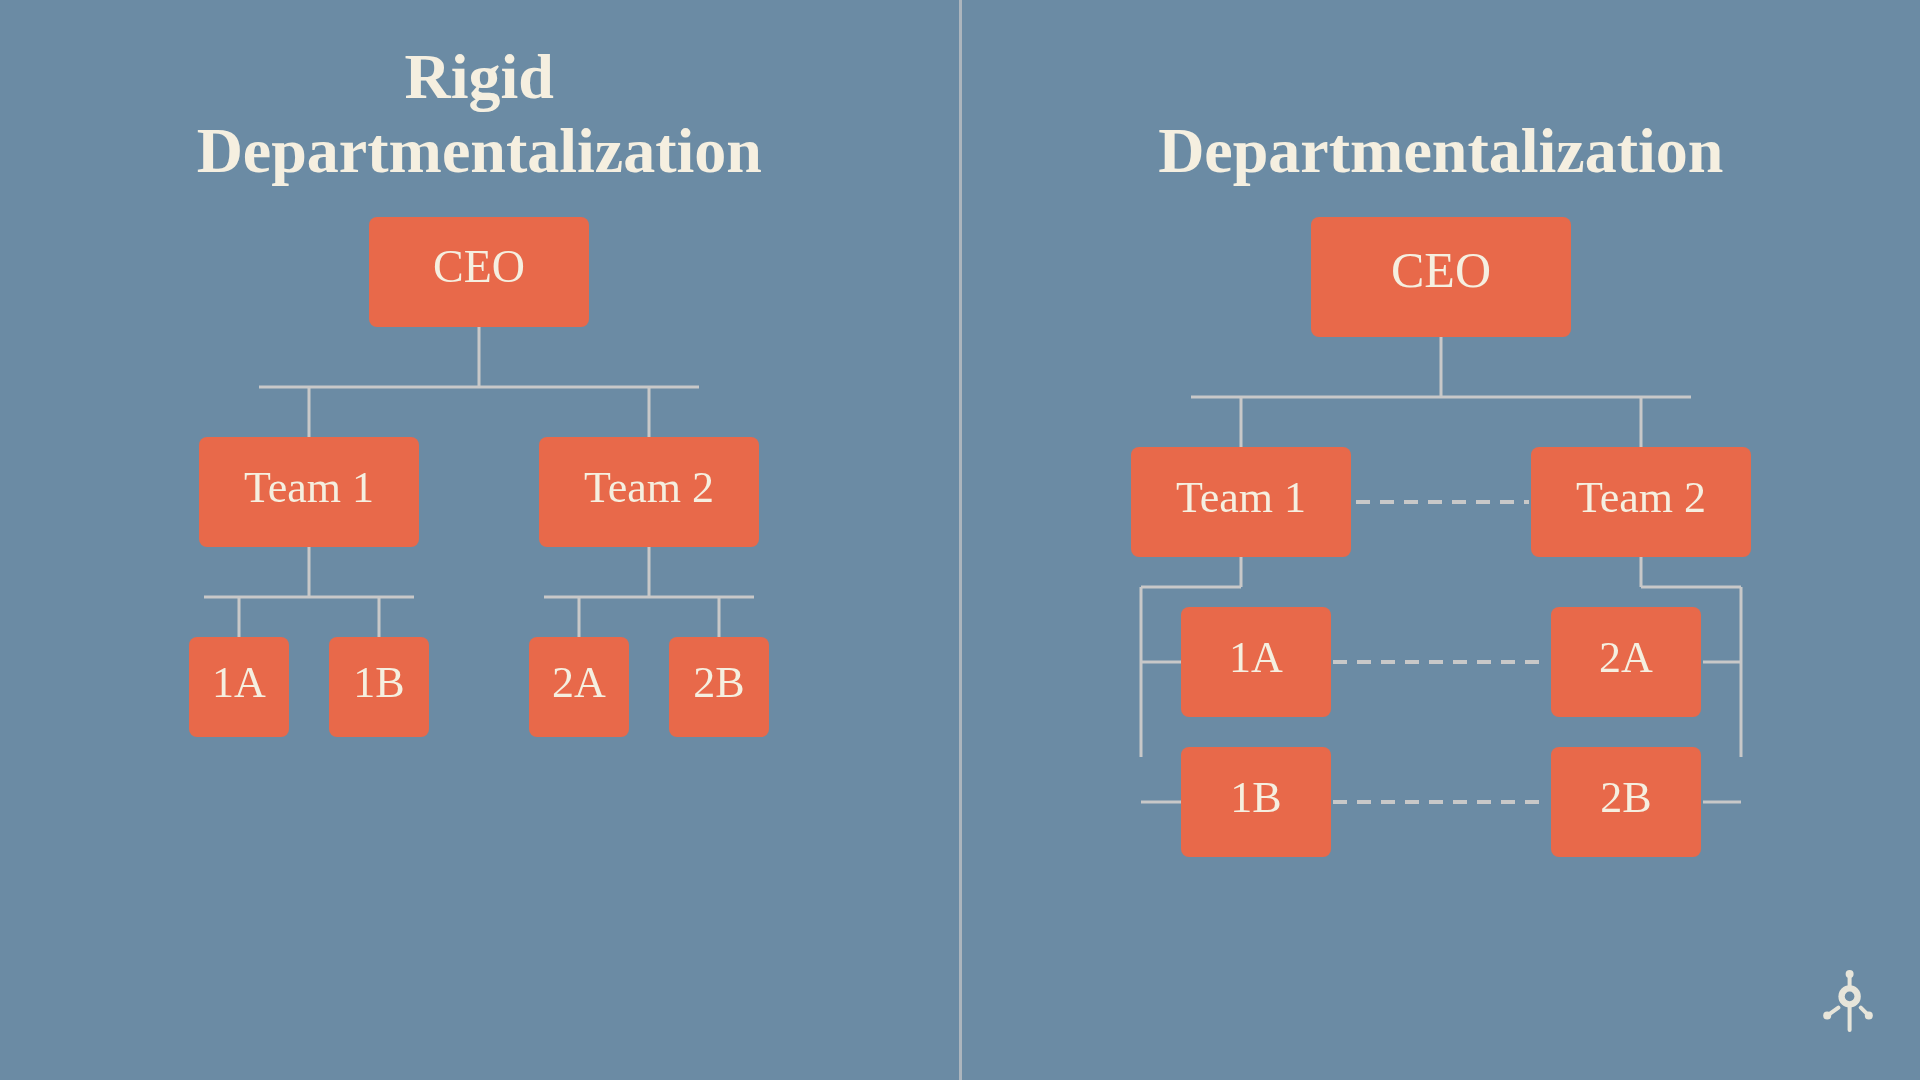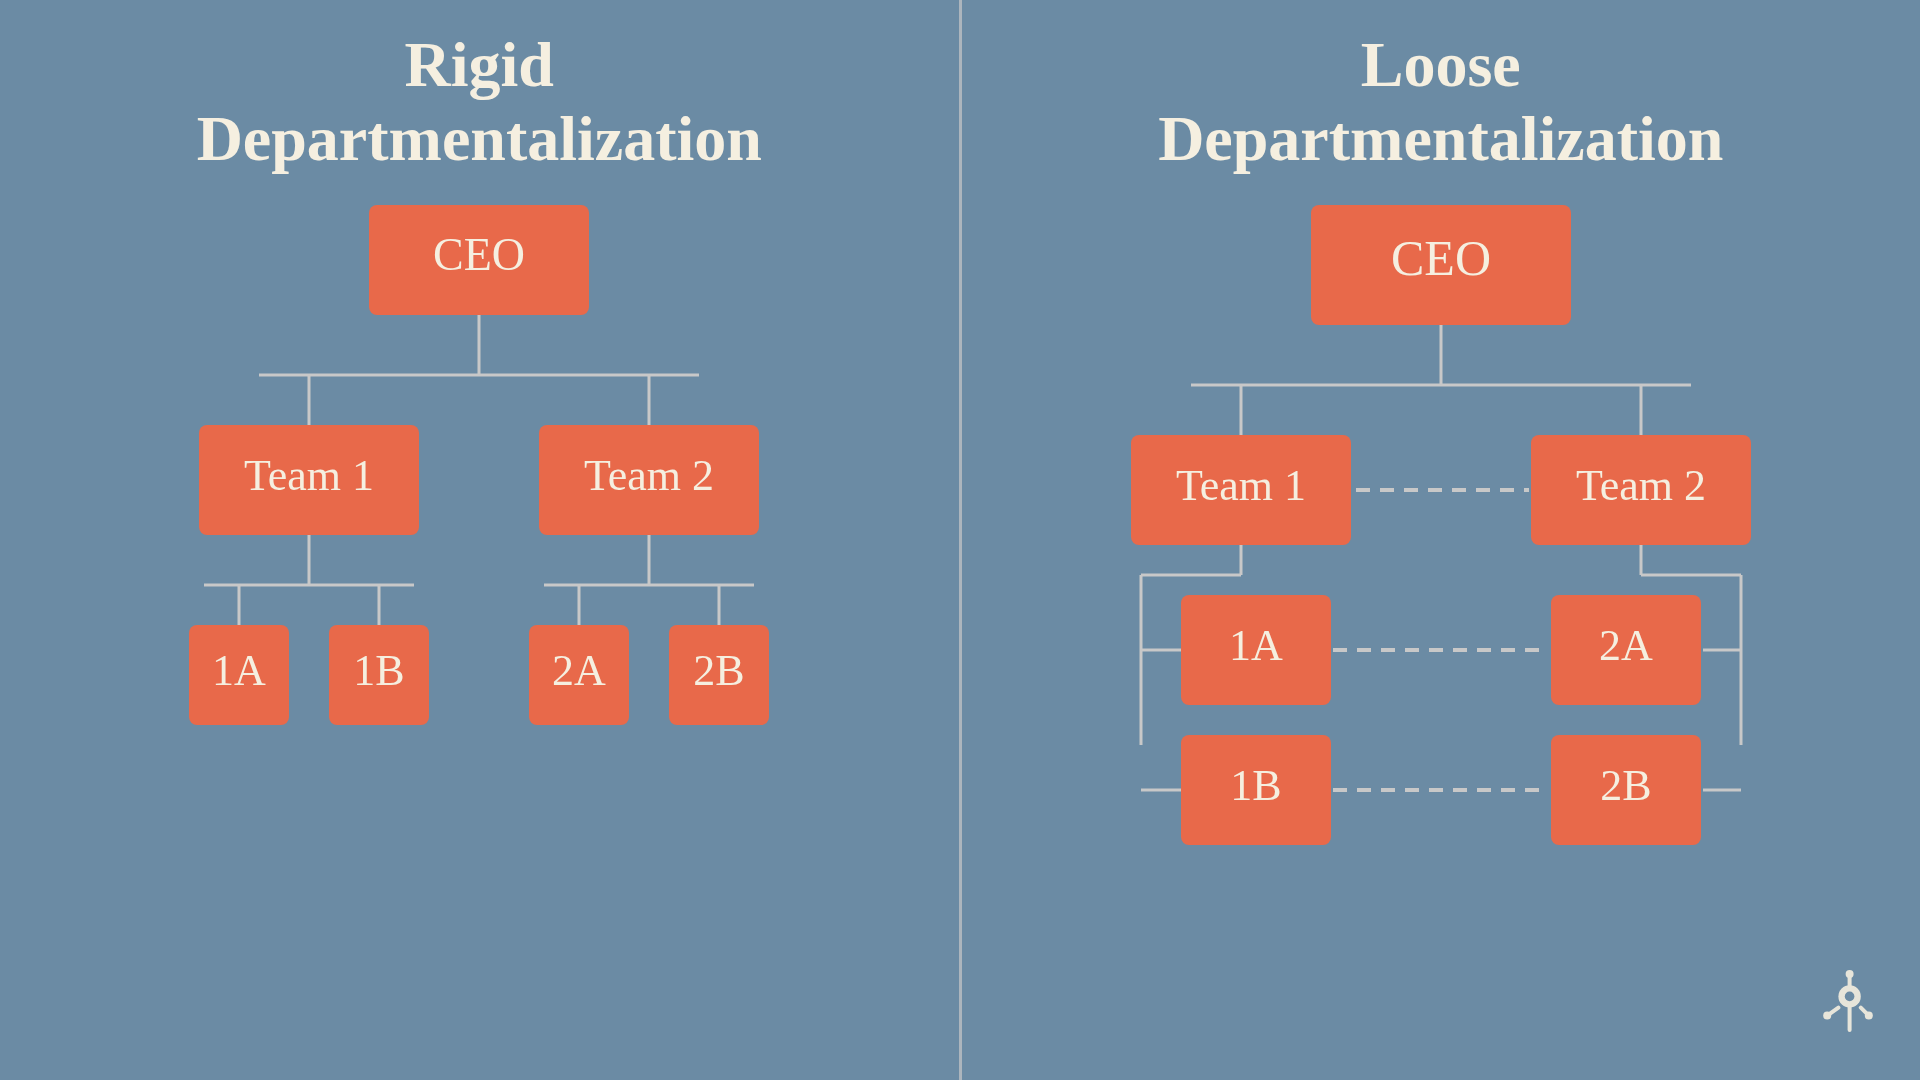--- a/index.html
+++ b/index.html
@@ -11,21 +11,21 @@
       display: flex;
       font-family: Georgia, 'Times New Roman', serif;
       overflow: hidden;
     }
 
     .panel {
       flex: 1;
       display: flex;
       flex-direction: column;
       align-items: center;
-      padding: 28px 20px 40px 20px;
+      padding: 40px 20px 40px 20px;
       position: relative;
     }
 
     .divider {
       width: 3px;
       background-color: #c8c8c8;
       opacity: 0.7;
       align-self: stretch;
     }
 
@@ -104,21 +104,21 @@
 
     <rect x="520" y="420" width="100" height="100" rx="8" fill="#e8694a"></rect>
     <text x="570" y="480" text-anchor="middle" fill="#f5efe0" font-size="44" font-family="Georgia, serif">2B</text>
   </svg>
 </div>
 
 <div class="divider"></div>
 
 <div class="panel">
   <div class="panel-title">
-    <span>Loose</span><br>
+    <br>
     <span>Departmentalization</span>
   </div>
 
   <svg class="org-svg" width="700" height="580">
 
     <rect x="220" y="0" width="260" height="120" rx="8" fill="#e8694a"></rect>
     <text x="350" y="70" text-anchor="middle" fill="#f5efe0" font-size="50" font-family="Georgia, serif">CEO</text>
 
     <line x1="350" y1="120" x2="350" y2="180" stroke="#c8c8c8" stroke-width="3"></line>
 

